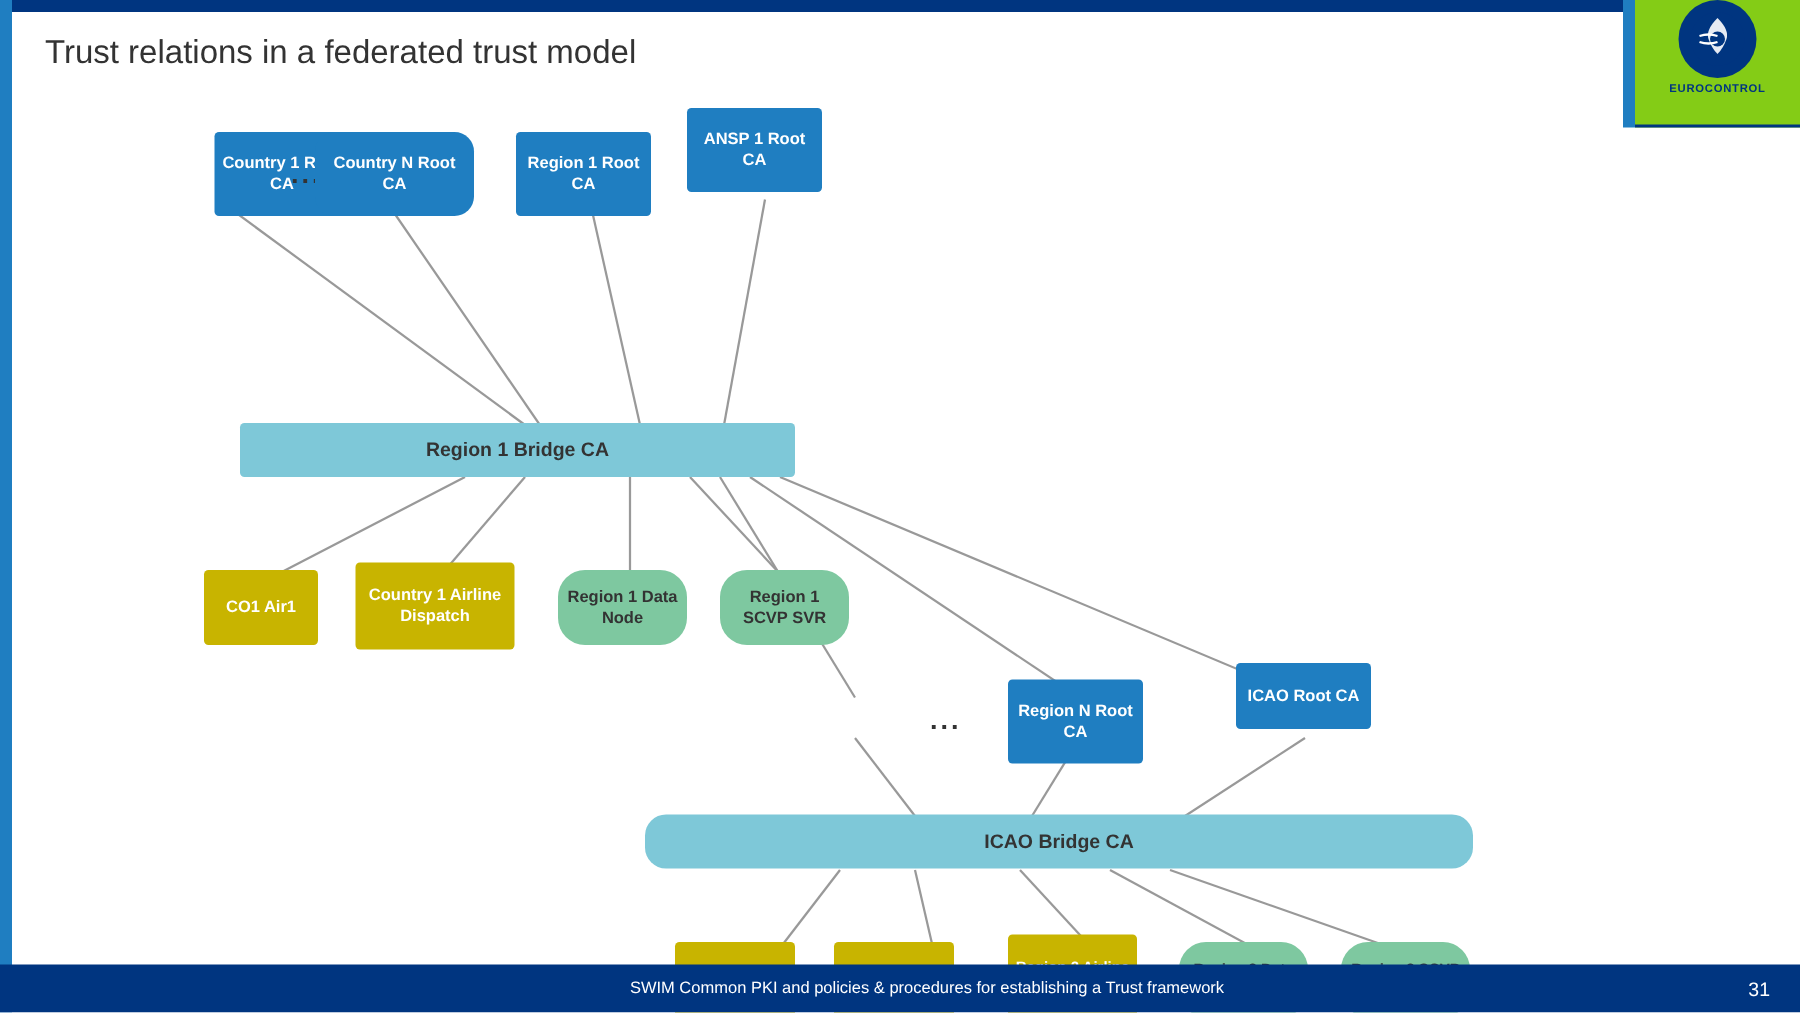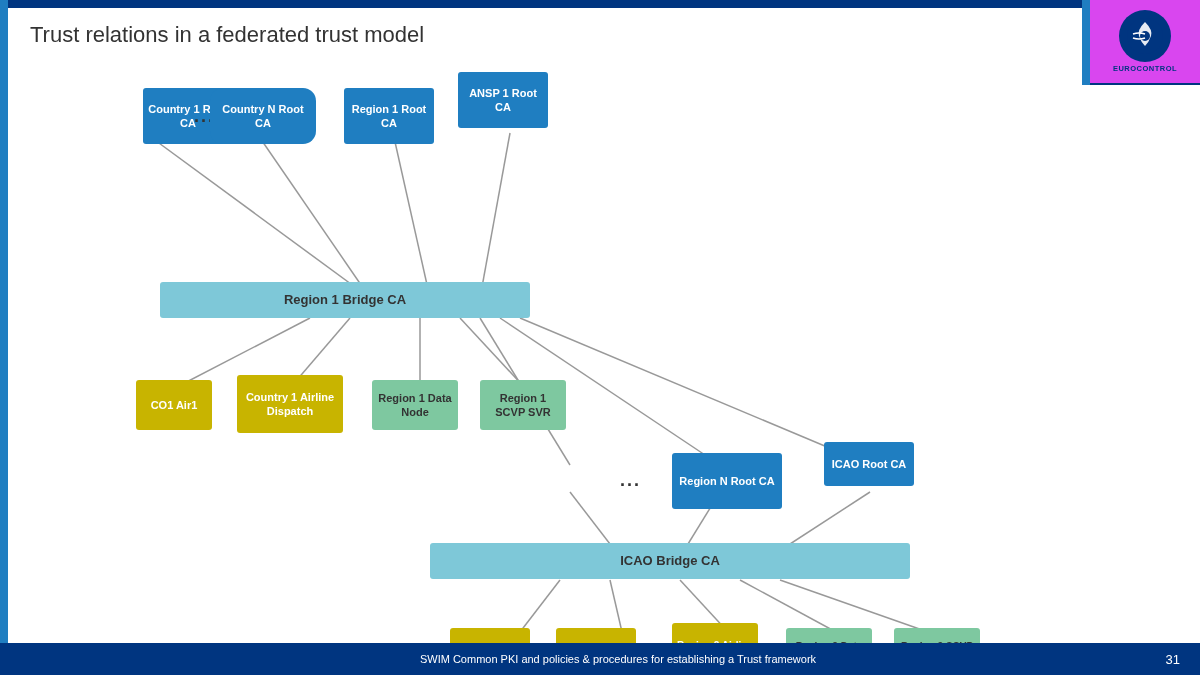--- a/index.html
+++ b/index.html
@@ -45,25 +45,24 @@
       font-size: 13px;
     }
 
     
     .logo-area {
       position: absolute;
       top: 0;
       right: 0;
       width: 110px;
       height: 85px;
-      background: #d946ef;
+      background: #84cc16;
       display: flex;
       flex-direction: column;
       align-items: center;
-      justify-content: center;
       border-bottom: 2px solid #003580;
     }
 
     .logo-circle {
       width: 52px;
       height: 52px;
       background: #003580;
       border-radius: 50%;
       display: flex;
       align-items: center;
@@ -124,20 +123,21 @@
     }
 
     .node-yellow {
       background: #c8b400;
       color: #fff;
     }
 
     .node-green {
       background: #7ec8a0;
       color: #333;
+      border-radius: 18px;
     }
 
     
     .diagram-svg {
       position: absolute;
       top: 0; left: 0;
       width: 100%;
       height: 100%;
       pointer-events: none;
     }
@@ -275,31 +275,31 @@
   </div>
 
   <div class="node node-green" style="left:400px; top:310px; width:86px; height:50px;">
     <span>Region 1
 SCVP SVR</span>
   </div>
 
 
   <div class="dots" style="left:540px; top:400px;">...</div>
 
-  <div class="node node-blue" style="left:592px; top:383px; width:110px; height:56px;">
+  <div class="node node-blue" style="left:592px; top:383px; width:90px; height:56px;">
     <span>Region N
 Root CA</span>
   </div>
 
   <div class="node node-blue" style="left:744px; top:372px; width:90px; height:44px;">
     <span>ICAO
 Root CA</span>
   </div>
 
-  <div class="node node-light-blue-wide" style="left:350px; top:473px; width:480px; height:36px; font-size:13px;">
+  <div class="node node-light-blue-wide" style="left:350px; top:473px; width:552px; height:36px; font-size:13px;border-radius:14px;">
     <span>ICAO Bridge CA</span>
   </div>
 
   <div class="node node-yellow" style="left:370px; top:558px; width:80px; height:50px; font-size:10px;">
     <span>Region 2
 Air1</span>
   </div>
 
   <div class="node node-yellow" style="left:476px; top:558px; width:80px; height:50px; font-size:10px;">
     <span>Region 3

